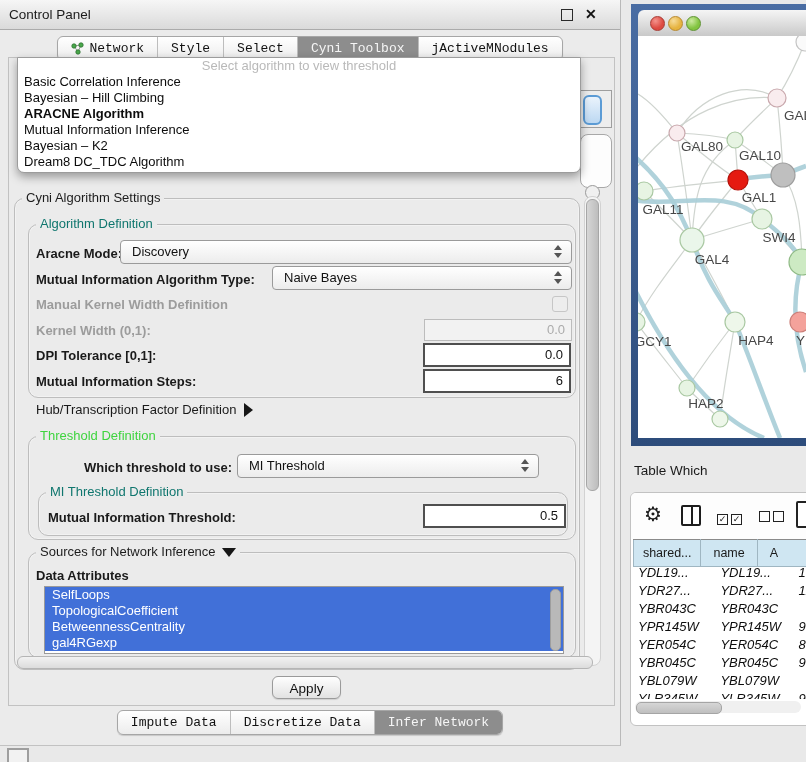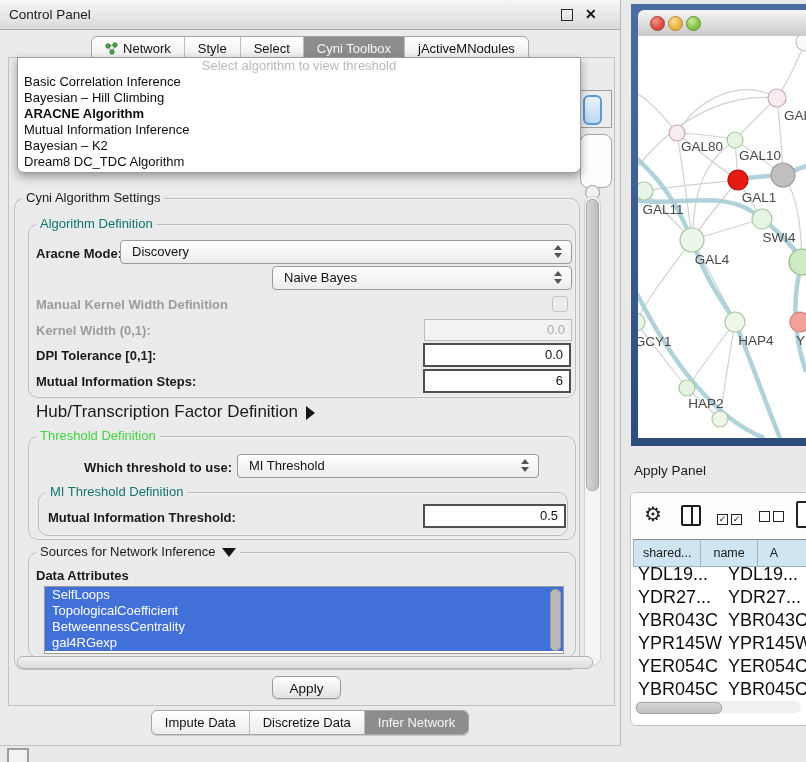--- a/index.html
+++ b/index.html
@@ -8,21 +8,21 @@
 
   
   .control-panel{position:absolute;left:0;top:0;width:620px;height:745px;background:#ebebeb;border-right:1px solid #b9b9b9;border-bottom:1px solid #c2c2c2;}
   .cp-titlebar{position:absolute;left:0;top:0;right:0;height:29px;background:linear-gradient(#f6f6f6,#dadada);border-bottom:1px solid #ababab;}
   .cp-title{position:absolute;left:9px;top:7px;font-size:13.5px;color:#1c1c1c;}
   .float-icon{position:absolute;left:561px;top:9px;width:10px;height:10px;border:1.6px solid #2a2a2a;background:transparent;}
   .close-icon{position:absolute;left:585px;top:6px;font-size:14px;font-weight:bold;color:#111;}
 
   
   .tabbar{position:absolute;left:0;top:36px;width:100%;display:flex;justify-content:center;}
-  .seg{display:inline-flex;border:1px solid #a6a6a6;border-radius:6px;overflow:hidden;background:linear-gradient(#ffffff,#ececec);box-shadow:0 1px 1px rgba(0,0,0,.15);}
+  .seg{display:inline-flex;border:1px solid #a6a6a6;border-radius:6px;overflow:hidden;background:linear-gradient(#ffffff,#ececec);box-shadow:0 1px 1px rgba(0,0,0,.15);font-family:Liberation Mono, monospace;}
   .seg .tab{padding:4px 13px;font-size:13px;color:#111;border-left:1px solid #bdbdbd;display:flex;align-items:center;gap:5px;background:transparent;}
   .seg .tab:first-child{border-left:none;}
   .seg .tab.selected{background:#8d8d8d;color:#f6f6f6;}
   .net-tab-icon{display:inline-block;width:13px;height:13px;}
 
   
   .tab-frame{position:absolute;left:8px;top:57px;width:605px;height:647px;border:1px solid #c2c2c2;background:transparent;}
 
   
   .frag-combo{position:absolute;left:580px;top:90px;width:30px;height:36px;border:1px solid #9e9e9e;background:#ededed;}
@@ -97,21 +97,21 @@
   .cols-icon i{position:absolute;left:50%;top:0;bottom:0;width:2px;background:#1c1c1c;}
   .cb{display:inline-block;width:9px;height:9px;border:1.5px solid #222;margin-right:3px;font-size:9px;line-height:9px;text-align:center;color:#111;}
   .cb-pair{position:absolute;top:17px;}
   .cb-pair.checked{left:86px;}
   .cb-pair.unchecked{left:128px;}
   .doc-icon{position:absolute;left:165px;top:8px;width:16px;height:23px;border:2px solid #222;border-radius:2px;background:#fff;}
   table.node-table{position:absolute;left:2px;top:46px;border-collapse:collapse;table-layout:fixed;}
   table.node-table th{width:79px;height:24px;background:#cfe6f2;border:1px solid #9fb6c2;border-top:1px solid #8a8a8a;font-size:12.5px;font-weight:normal;color:#1a1a1a;text-align:center;overflow:hidden;white-space:nowrap;}
   table.node-table th.c2{width:74px;}
   table.node-table th.c3{width:60px;text-align:left;padding-left:12px;}
-  table.node-table td{height:16px;font-size:18px;color:#0d0d0d;padding-left:5px;white-space:nowrap;overflow:hidden;}
+  table.node-table td{height:16px;font-size:13px;color:#0d0d0d;padding-left:5px;white-space:nowrap;overflow:hidden;font-style:italic;}
   .tbody-clip{position:absolute;left:2px;top:70px;width:220px;height:136px;overflow:hidden;}
   .tp-hscroll{position:absolute;left:4px;top:208px;width:166px;height:12px;background:#f0f0f0;border-radius:6px;}
   .tp-hscroll .thumb{position:absolute;left:1px;top:1px;width:84px;height:10px;background:linear-gradient(#d6d6d6,#bfbfbf);border:1px solid #a5a5a5;border-radius:5px;}
 
   .mini-square{position:absolute;left:7px;top:748px;width:18px;height:18px;border:2px solid #9e9e9e;background:#f2f2f2;}
 </style>
 </head>
 <body>
 
 <div class="stage">
@@ -184,37 +184,38 @@
       <span class="gb-title t-blue">Algorithm Definition</span>
     </div>
     <span class="lbl" style="left:36px;top:246px;">Aracne Mode:</span>
     <div class="combo" style="left:120px;top:240px;width:439px;">
       <span>Discovery</span>
       <span class="spin">
           <i class="up"></i>
           <i class="dn"></i>
         </span>
     </div>
+    <span class="lbl" style="left:36px;top:272px;">Mutual Information Algorithm Type:</span>
     <div class="combo" style="left:272px;top:266px;width:287px;">
       <span>Naive Bayes</span>
       <span class="spin">
           <i class="up"></i>
           <i class="dn"></i>
         </span>
     </div>
     <span class="lbl disabled" style="left:36px;top:297px;">Manual Kernel Width Definition</span>
     <span class="checkbox" style="left:552px;top:296px;"></span>
     <span class="lbl disabled" style="left:36px;top:323px;">Kernel Width (0,1):</span>
     <div class="tfield disabled" style="left:424px;top:319px;width:140px;">0.0</div>
     <span class="lbl" style="left:36px;top:348px;">DPI Tolerance [0,1]:</span>
     <div class="tfield enabled" style="left:423px;top:343px;width:138px;">0.0</div>
     <span class="lbl" style="left:36px;top:374px;">Mutual Information Steps:</span>
     <div class="tfield enabled" style="left:423px;top:369px;width:138px;">6</div>
 
-    <span class="lbl" style="left:36px;top:402px;font-weight:normal;font-size:17px;">
+    <span class="lbl" style="left:36px;top:402px;font-weight:normal;font-size:13px;">
       <span>Hub/Transcription Factor Definition</span><span class="tri-right"></span>
     </span>
 
     <div class="groupbox" style="left:28px;top:436px;width:546px;height:102px;">
       <span class="gb-title t-green">Threshold Definition</span>
     </div>
     <span class="lbl" style="left:84px;top:460px;">Which threshold to use:</span>
     <div class="combo" style="left:237px;top:454px;width:289px;">
       <span>MI Threshold</span>
       <span class="spin">
@@ -328,21 +329,21 @@
           <text x="141" y="206" text-anchor="middle">SWI4</text>
           <text x="74" y="228" text-anchor="middle">GAL4</text>
           <text x="15" y="310" text-anchor="middle">GCY1</text>
           <text x="118" y="309" text-anchor="middle">HAP4</text>
           <text x="158" y="309" text-anchor="start">Y</text>
           <text x="68" y="372" text-anchor="middle">HAP2</text>
         </svg>
     </div>
   </section>
 
-  <div class="table-title">Apply Panel</div>
+  <div class="table-title">Table Which</div>
   <div class="table-card">
     <div class="tp-toolbar">
       <span class="gear-icon">⚙</span>
       <span class="cols-icon">
           <i></i>
         </span>
       <span class="cb-pair checked"><span class="cb">✓</span><span class="cb">✓</span></span>
       <span class="cb-pair unchecked"><span class="cb"></span><span class="cb"></span></span>
       <span class="doc-icon"></span>
     </div>

